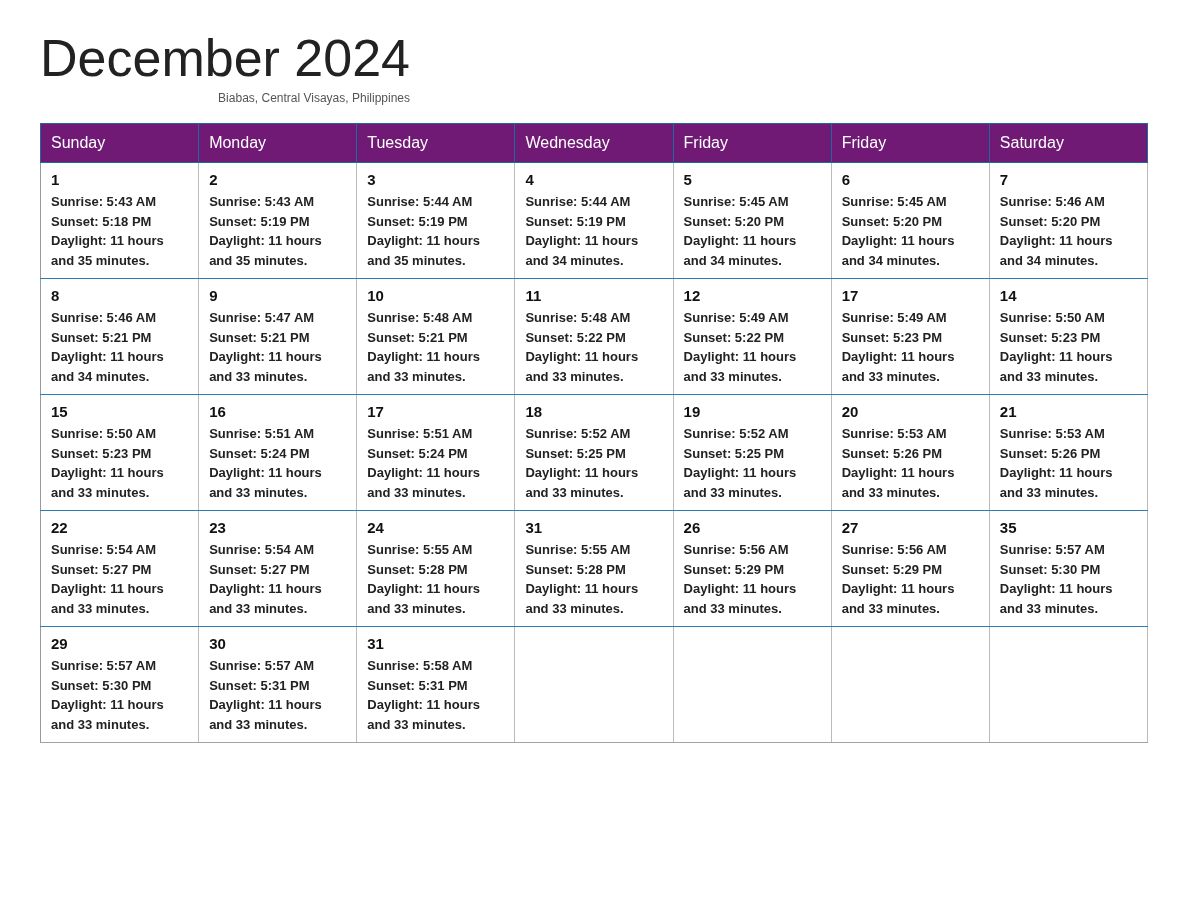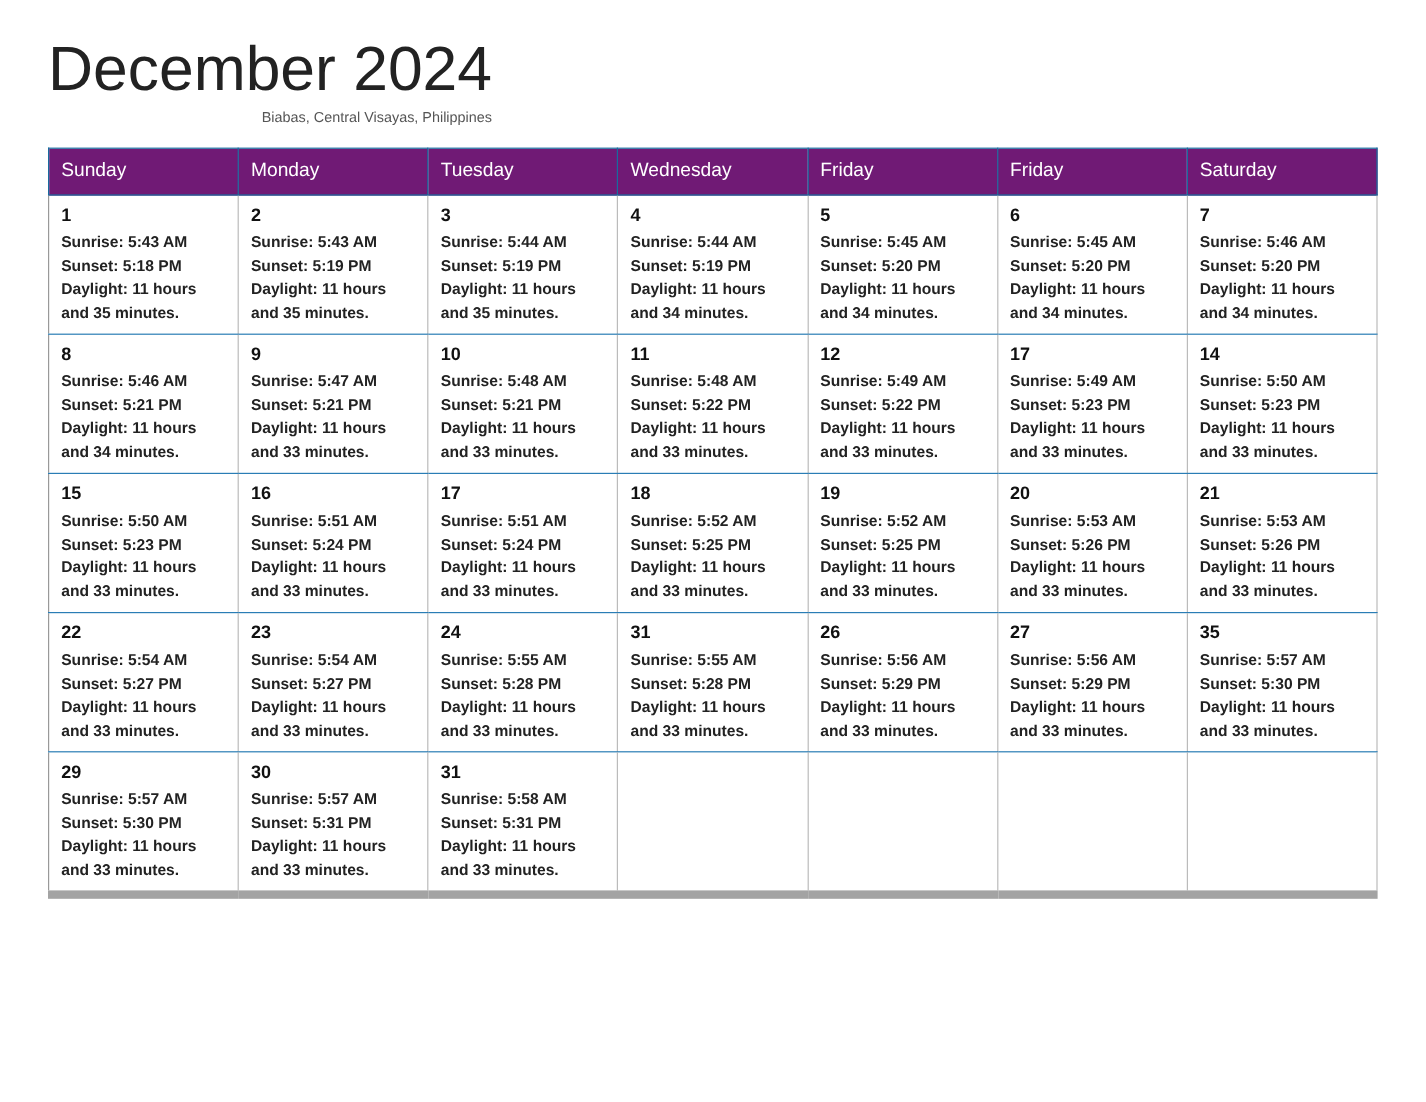--- a/index.html
+++ b/index.html
@@ -68,21 +68,21 @@
       vertical-align: top;
       padding: 8px 10px;
       border-right: 1px solid #bbb;
       border-bottom: 1px solid #2a7db5;
       font-size: 13px;
       color: #222;
       width: 14.28%;
       min-height: 100px;
     }
     .calendar-table tr:last-child td {
-      border-bottom: 7px solid #a3a3a3;
+      border-bottom: 1px solid #a3a3a3;
     }
     .day-number {
       font-size: 15px;
       font-weight: bold;
       margin-bottom: 4px;
       color: #111;
     }
     .day-info {
       font-size: 13px;
       line-height: 1.5;

